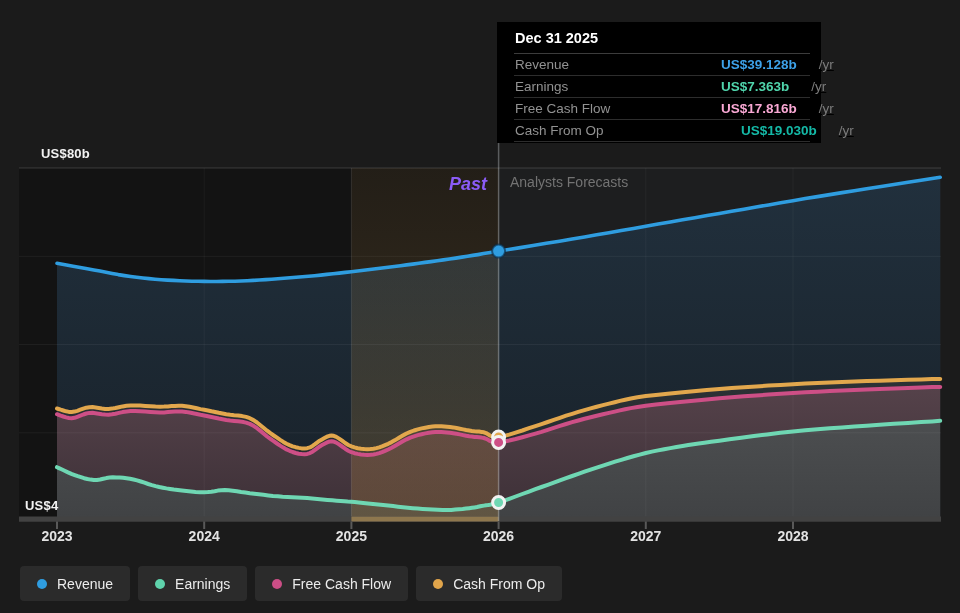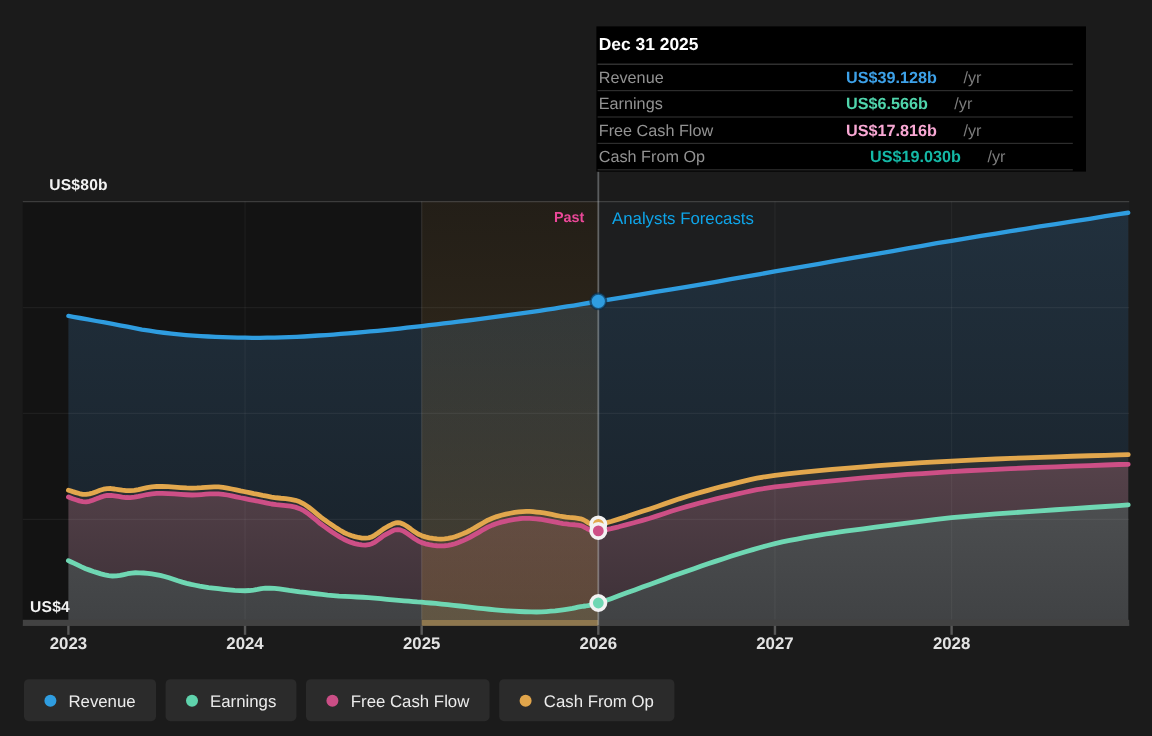--- a/index.html
+++ b/index.html
@@ -2,24 +2,24 @@
 <html><head>
 <meta charset="utf-8">
 <style>
   html,body{margin:0;padding:0;background:#1b1b1b;}
   body{width:960px;height:613px;overflow:hidden;font-family:"Liberation Sans",sans-serif;}
   .stage{position:relative;width:960px;height:613px;background:#1b1b1b;}
   .stage svg{position:absolute;left:0;top:0;}
   .axis-label{position:absolute;color:#f2f2f2;font-size:13px;font-weight:700;letter-spacing:.2px;}
   .y-max{left:25px;top:146px;margin-left:16px;}
   .y-min{left:25px;top:498px;}
-  .past-label{position:absolute;right:473px;top:174px;color:#ec4899;font-size:12px;font-weight:700;}
-  .forecast-label{position:absolute;left:510px;top:174px;color:#0ea5e9;font-size:14px;font-weight:400;}
-  .tooltip{position:absolute;left:497px;top:22px;width:408px;background:#000;box-sizing:border-box;
-           padding:0 11px 1px 1px;z-index:5;text-decoration:underline;}
+  .past-label{position:absolute;right:473px;top:174px;color:#8b5cf6;font-size:18px;font-weight:700;font-style:italic;}
+  .forecast-label{position:absolute;left:510px;top:174px;color:#737373;font-size:14px;font-weight:400;}
+  .tooltip{position:absolute;left:497px;top:22px;width:324px;background:#000;box-sizing:border-box;
+           padding:0 11px 1px 17px;z-index:5;text-decoration:underline;}
   .tt-title{font-size:14.5px;font-weight:700;color:#fff;padding:8px 1px 7px 1px;border-bottom:1px solid #3c3c3c;}
   .tt-row{display:flex;align-items:center;height:21px;font-size:13.5px;border-bottom:1px solid #2d2d2d;padding:0 1px;}
   .tt-label{color:#929292;width:206px;flex:none;}
   .tt-val{font-weight:700;}
   .tt-unit{color:#7c7c7c;margin-left:22px;font-weight:400;}
   .legend{position:absolute;left:20px;top:566px;display:flex;gap:8px;}
   .leg-btn{display:flex;align-items:center;gap:10px;background:#2b2b2b;border:none;border-radius:4px;
            height:35px;padding:0 17px;color:#ececec;font-size:14px;font-family:"Liberation Sans",sans-serif;cursor:pointer;}
   .leg-dot{width:10px;height:10px;border-radius:50%;flex:none;}
 </style>
@@ -101,21 +101,21 @@
 
   <div class="tooltip">
     <div class="tt-title">Dec 31 2025</div>
     <div class="tt-row">
       <span class="tt-label">Revenue</span>
       <span class="tt-val" style="color: rgb(61, 161, 232);">US$39.128b</span>
       <span class="tt-unit">/yr</span>
     </div>
     <div class="tt-row">
       <span class="tt-label">Earnings</span>
-      <span class="tt-val" style="color: rgb(80, 213, 172);">US$6.566b</span>
+      <span class="tt-val" style="color: rgb(80, 213, 172);">US$7.363b</span>
       <span class="tt-unit">/yr</span>
     </div>
     <div class="tt-row">
       <span class="tt-label">Free Cash Flow</span>
       <span class="tt-val" style="color: #f9a8d4; text-align: center;">US$17.816b</span>
       <span class="tt-unit">/yr</span>
     </div>
     <div class="tt-row">
       <span class="tt-label">Cash From Op</span>
       <span class="tt-val" style="color: #14b8a6; margin-left: 20px;">US$19.030b</span>

